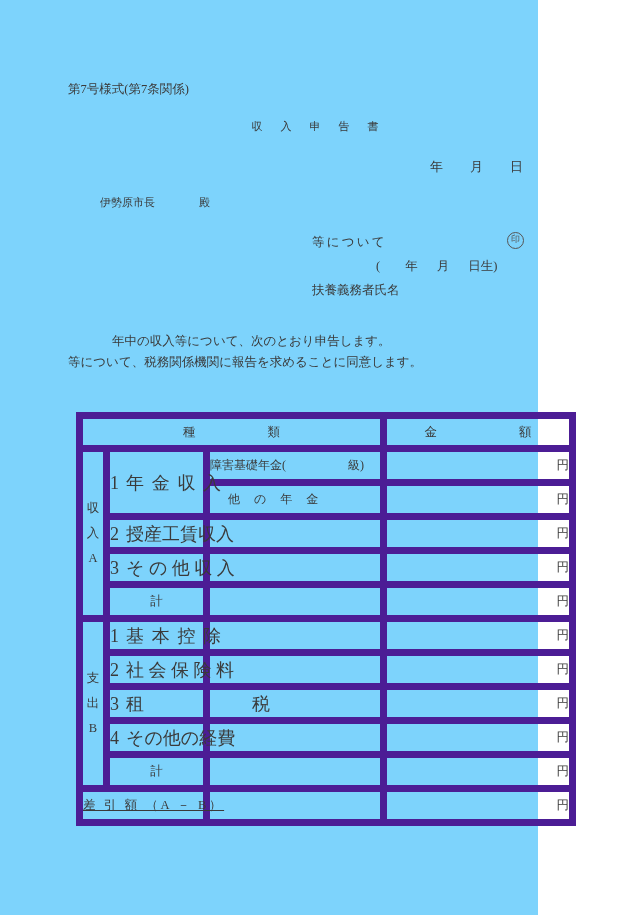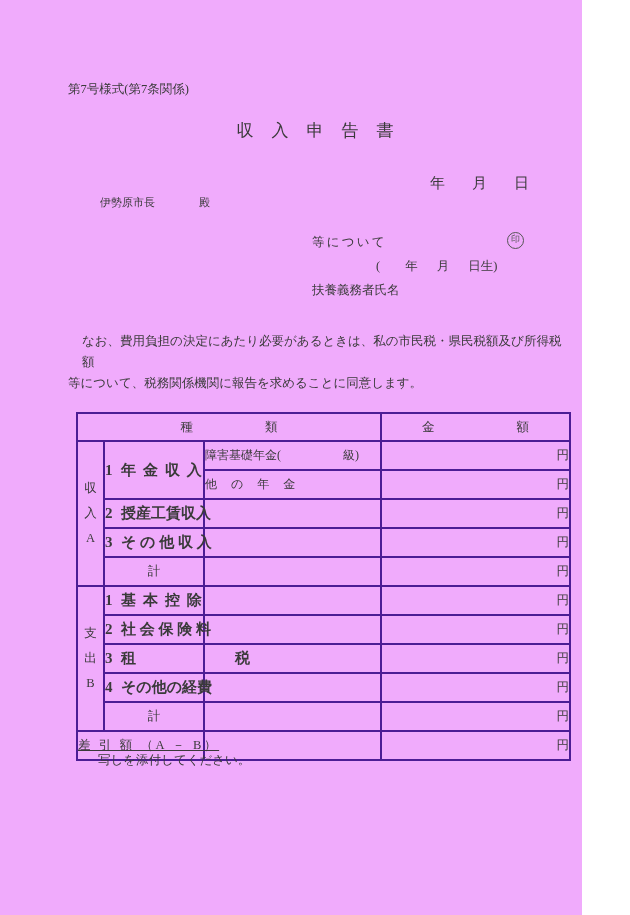--- a/index.html
+++ b/index.html
@@ -12,55 +12,55 @@
     height: 915px;
     position: relative;
     font-family: "Liberation Serif", "DejaVu Serif", serif;
     color: #3a3a3a;
     -webkit-font-smoothing: antialiased;
   }
 
   .page {
     position: absolute;
     inset: 0;
-    width: 582px;
+    width: 538px;
     height: 915px;
-    background: #f0abfc;
+    background: #7dd3fc;
   }
 
   
   .form-no {
     position: absolute;
     left: 68px;
     top: 81px;
     font-size: 12.5px;
     letter-spacing: 0px;
     white-space: nowrap;
   }
 
   
   .doc-title {
     position: absolute;
     left: 0;
     top: 119px;
     width: 630px;
     text-align: center;
-    font-size: 17px;
+    font-size: 11px;
     letter-spacing: 0px;
     white-space: nowrap;
   }
   .doc-title .sp { display: inline-block; }
   .doc-title .gap { display: inline-block; width: 18px; }
 
   
   .date-line {
     position: absolute;
     left: 430px;
-    top: 174px;
-    font-size: 15px;
+    top: 158px;
+    font-size: 13px;
     white-space: nowrap;
   }
   .date-line .gap { display: inline-block; width: 27px; }
 
   
   .addressee {
     position: absolute;
     left: 100px;
     top: 195px;
     font-size: 11px;
@@ -126,21 +126,21 @@
   .tbl {
     position: absolute;
     left: 76px;
     top: 412px;
     width: 493px;
     border-collapse: collapse;
     table-layout: fixed;
     font-size: 12.5px;
   }
   .tbl td {
-    border: 2px solid #4c1d95;
+    border: 7px solid #4c1d95;
     padding: 0;
     height: 27px;
     vertical-align: middle;
     color: #3a3a3a;
   }
   .tbl .thead td {
     text-align: center;
     height: 26px;
   }
   .col-a { width: 27px; }
@@ -152,37 +152,36 @@
     text-align: center;
     font-size: 12.5px;
     line-height: 25px;
     letter-spacing: 0;
   }
   .vert-label span { display: block; }
 
   .item-cell {
     padding-left: 7px;
     white-space: nowrap;
-    font-size: 15px;
-    font-weight: bold;
+    font-size: 18px;
   }
   .item-cell .num { display: inline-block; width: 16px; }
   .item-cell .tracked-2 { letter-spacing: 1.6px; }
   .item-cell .tracked-wide { letter-spacing: 13.5px; }
 
   .center-cell {
     text-align: center;
     font-size: 12.5px;
   }
   .desc-cell {
     padding-left: 7px;
     white-space: nowrap;
     font-size: 12px;
   }
-  .desc-cell .tracked { letter-spacing: 5.5px; }
+  .desc-cell .tracked { letter-spacing: 5.5px; margin-left: 18px; }
   .desc-cell .paren-gap { display: inline-block; width: 62px; }
 
   .yen-cell {
     text-align: right;
     padding-right: 8px;
     font-size: 12.5px;
   }
 
   .head-kind { letter-spacing: 0; }
   .head-kind .gap { display: inline-block; width: 72px; }
@@ -226,21 +225,21 @@
   <div class="name-row">
     <span class="label">等について</span>
     <span class="seal">印</span>
   </div>
 
   <div class="birth-row"><span>(</span><span class="gap"></span><span>年</span><span class="gap-s"></span><span>月</span><span class="gap-s"></span><span>日生)</span></div>
 
   <div class="guardian-row"><span>扶養義務者氏名</span></div>
 
   <div class="body-para">
-    <span class="l2">なお、費用負担の決定にあたり必要があるときは、私の市民税・県民税額及び所得税額</span>
+    <span class="l1">年中の収入等について、次のとおり申告します。</span>
     <span class="l3">等について、税務関係機関に報告を求めることに同意します。</span>
   </div>
 
   <table class="tbl">
     <colgroup>
       <col class="col-a">
         <col class="col-b">
         <col class="col-c">
         <col class="col-d">
     </colgroup>
@@ -313,16 +312,15 @@
 
       <tr>
         <td colspan="2" class="diff-cell">差 引 額 （A － B）</td>
         <td></td>
         <td class="yen-cell">円</td>
       </tr>
     </tbody>
   </table>
 
   <div class="note">
-    <span class="l2">写しを添付してください。</span>
   </div>
 
 </div>
 
 </body></html>

